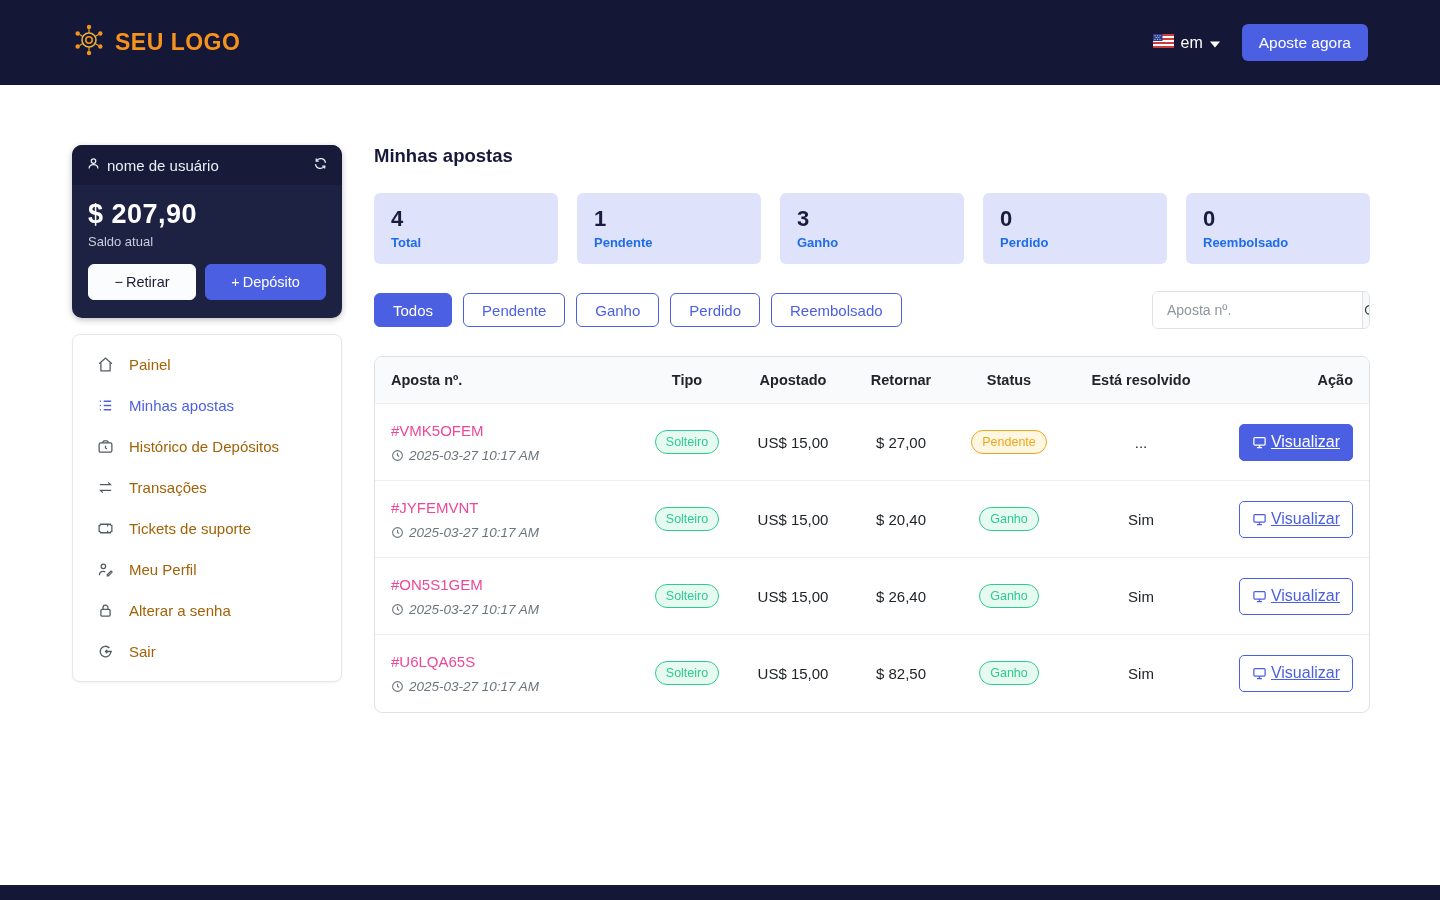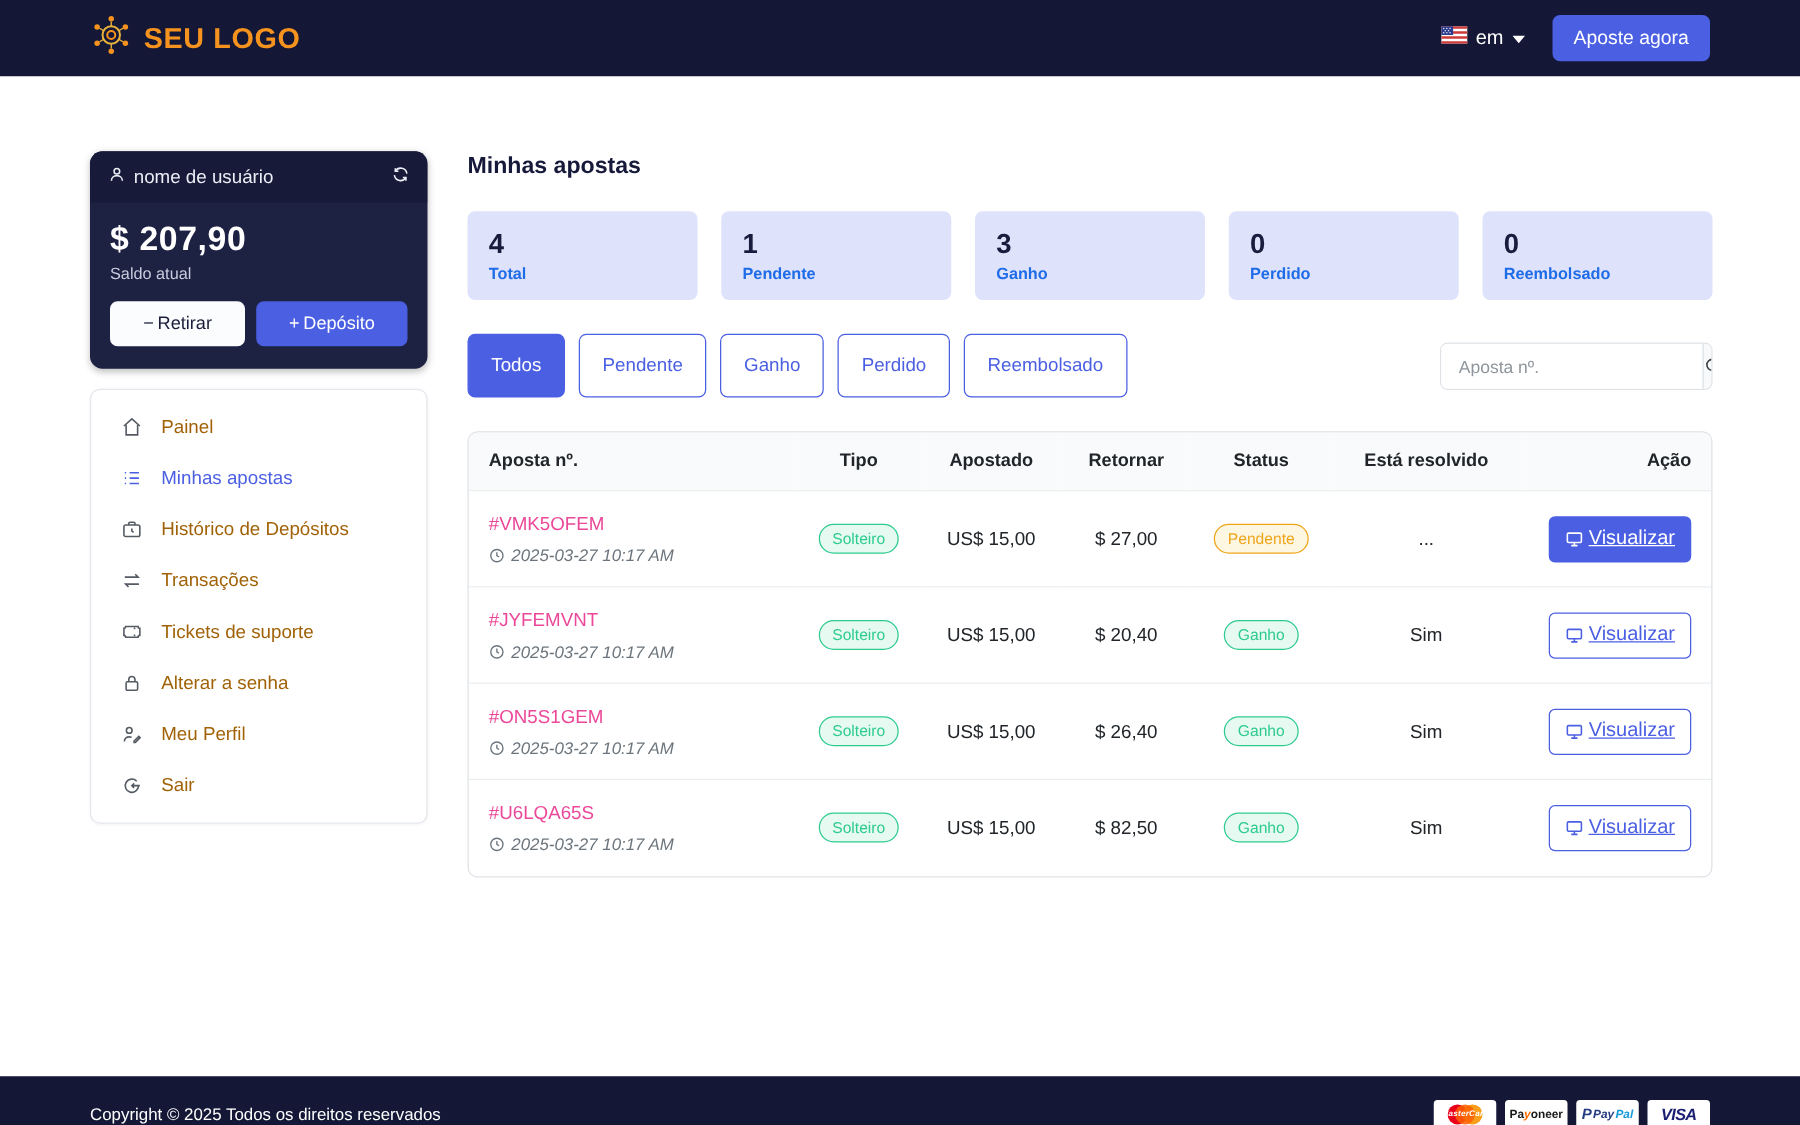--- a/index.html
+++ b/index.html
@@ -1,20 +1,20 @@
 <!DOCTYPE html>
 <html><head>
 <meta charset="utf-8">
 <style>
   * { margin:0; padding:0; box-sizing:border-box; }
   html,body { width:1440px; height:900px; background:#fff; font-family:"Liberation Sans", sans-serif; }
   button { font-family:"Liberation Sans", sans-serif; cursor:pointer; }
 
   
-  .navbar { height:61px; background:#141736; display:flex; align-items:center; justify-content:space-between; padding:0 72px; }
+  .navbar { height:85px; background:#141736; display:flex; align-items:center; justify-content:space-between; padding:0 72px; }
   .logo { display:flex; align-items:center; gap:9px; color:#f6921e; font-size:23px; font-weight:bold; letter-spacing:.5px; }
   .nav-right { display:flex; align-items:center; gap:22px; }
   .lang { display:flex; align-items:center; gap:7px; color:#fff; font-size:16px; cursor:pointer; }
   .cta-btn { background:#4b5fe2; color:#fff; border:none; border-radius:6px; padding:0 17px; height:37px; font-size:15.5px; }
 
   
   .content { display:flex; gap:32px; padding:60px 72px 0; min-height:767px; }
   .sidebar { width:270px; flex:0 0 270px; }
   .main { flex:1; }
 
@@ -38,21 +38,21 @@
 
   
   .page-title { font-size:18.5px; font-weight:bold; color:#16193a; }
   .stats { display:grid; grid-template-columns:repeat(5,1fr); gap:19px; margin-top:26px; }
   .stat-card { background:#dee3fb; border-radius:6px; padding:13px 17px; height:71px; }
   .stat-value { font-size:22px; font-weight:bold; color:#191d3d; }
   .stat-label { font-size:13px; font-weight:bold; color:#1e6ce8; margin-top:3px; }
 
   .filter-row { display:flex; justify-content:space-between; align-items:center; margin-top:27px; }
   .filter-group { display:flex; gap:11px; }
-  .filter-btn { border:1px solid #4b5fe2; color:#4b5fe2; background:#fff; border-radius:6px; padding:0 18px; height:51px; font-size:15px; }
+  .filter-btn { border:1px solid #4b5fe2; color:#4b5fe2; background:#fff; border-radius:6px; padding:0 18px; height:34px; font-size:15px; }
   .filter-btn.active { background:#4b5fe2; color:#fff; }
 
   .search-box { display:flex; border:1px solid #dee2e6; border-radius:6px; overflow:hidden; height:38px; width:218px; background:#fff; }
   .search-input { border:none; outline:none; padding:0 14px; flex:1; font-size:14px; color:#495057; }
   .search-input::placeholder { color:#8e959d; }
   .search-btn { width:42px; background:#f8f9fa; border:none; border-left:1px solid #dee2e6; display:flex; align-items:center; justify-content:center; color:#343a40; }
 
   
   .table-card { margin-top:27px; border:1px solid #dee2e6; border-radius:8px; overflow:hidden; }
   table { width:100%; border-collapse:collapse; table-layout:fixed; }
@@ -218,32 +218,32 @@
       </div>
       <div class="menu-item">
         <svg viewBox="0 0 24 24" fill="none" stroke="currentColor" stroke-width="1.8">
             <path d="M3 8a2 2 0 0 0 2-2h14a2 2 0 0 0 2 2v8a2 2 0 0 0-2 2H5a2 2 0 0 0-2-2z"></path>
             <path d="M15 7v2M15 15v2"></path>
           </svg>
         <span>Tickets de suporte</span>
       </div>
       <div class="menu-item">
         <svg viewBox="0 0 24 24" fill="none" stroke="currentColor" stroke-width="1.8">
-            <rect x="5.5" y="10.5" width="13" height="9.5" rx="1.5"></rect>
-            <path d="M8.5 10.5V8a3.5 3.5 0 0 1 7 0v2.5"></path>
-          </svg>
-        <span>Alterar a senha</span>
-      </div>
-      <div class="menu-item">
-        <svg viewBox="0 0 24 24" fill="none" stroke="currentColor" stroke-width="1.8">
             <circle cx="9" cy="7.5" r="3.2"></circle>
             <path d="M3.5 20c0-3.2 2.5-5.2 5.5-5.2 1 0 1.9.2 2.7.6"></path>
             <path d="M14.5 19.5l5.3-5.3 1.5 1.5-5.3 5.3H14.5z"></path>
           </svg>
         <span>Meu Perfil</span>
+      </div>
+      <div class="menu-item">
+        <svg viewBox="0 0 24 24" fill="none" stroke="currentColor" stroke-width="1.8">
+            <rect x="5.5" y="10.5" width="13" height="9.5" rx="1.5"></rect>
+            <path d="M8.5 10.5V8a3.5 3.5 0 0 1 7 0v2.5"></path>
+          </svg>
+        <span>Alterar a senha</span>
       </div>
       <div class="menu-item">
         <svg viewBox="0 0 24 24" fill="none" stroke="currentColor" stroke-width="1.8">
             <path d="M17.5 7A7.5 7.5 0 1 0 19.5 12"></path>
             <path d="M21 12h-9M14.5 9.5L12 12l2.5 2.5"></path>
           </svg>
         <span>Sair</span>
       </div>
     </nav>
   </aside>

